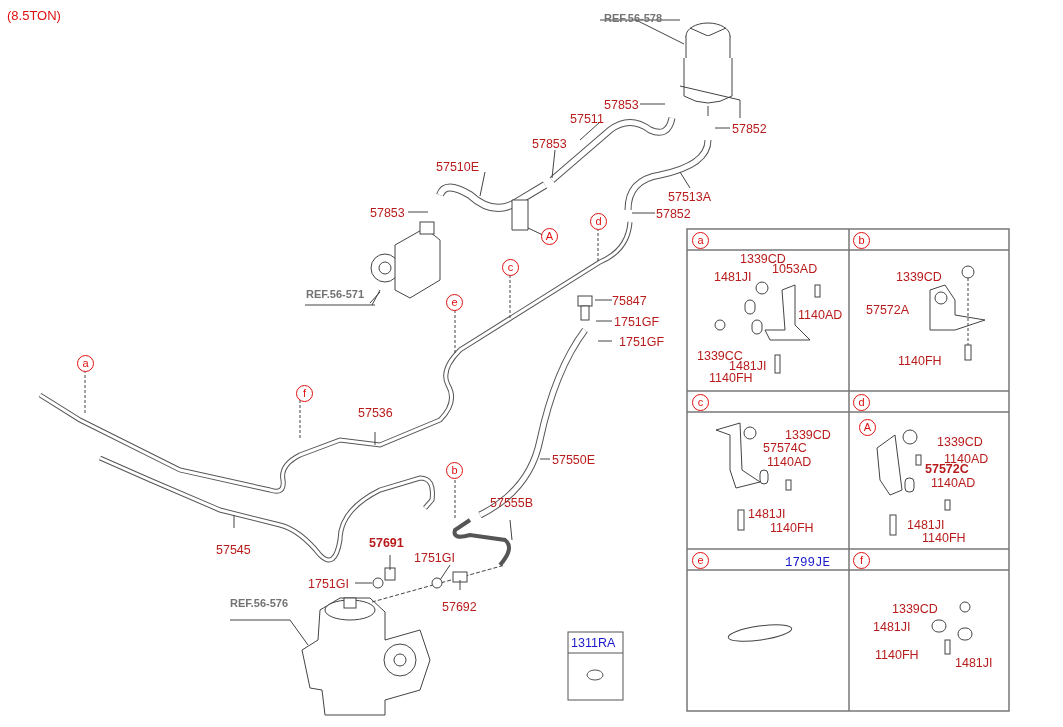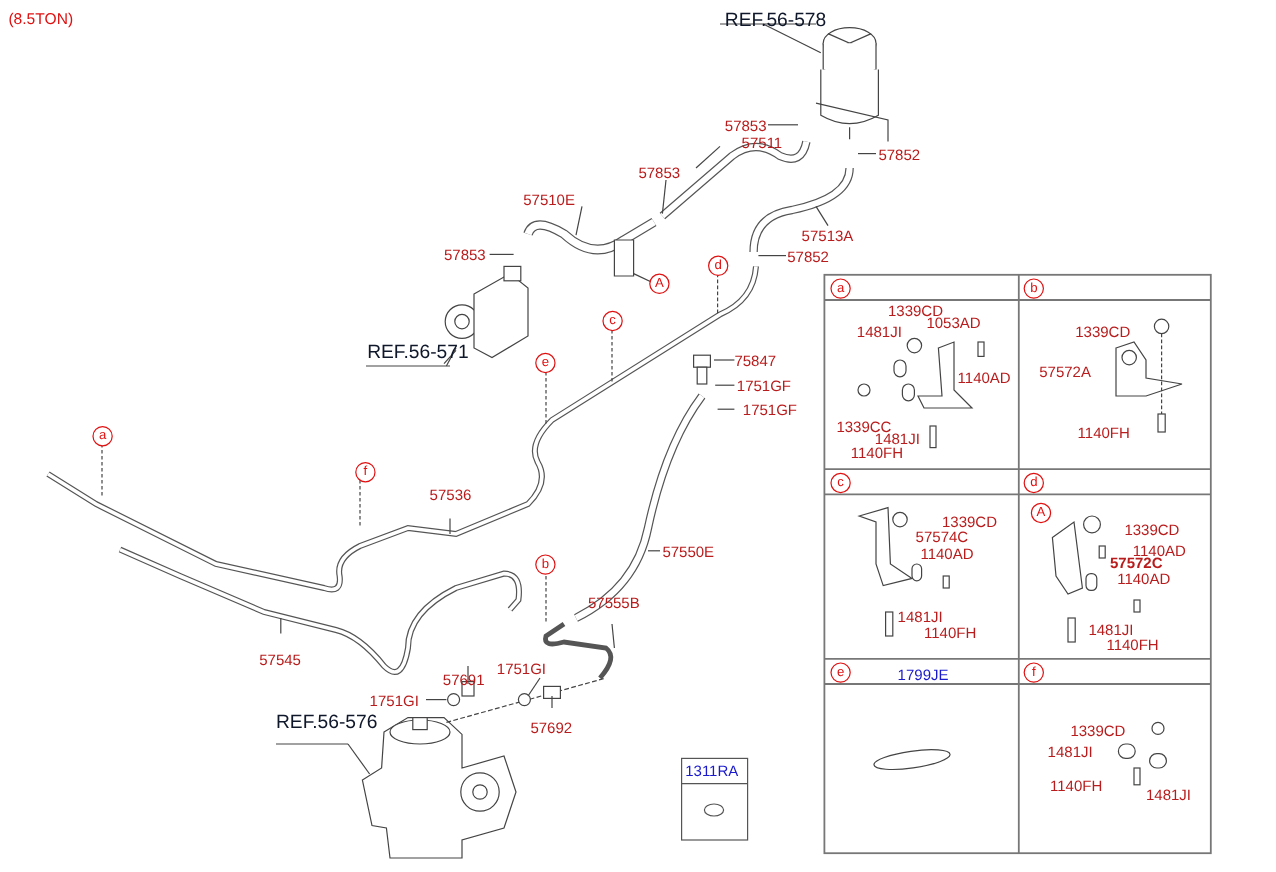--- a/index.html
+++ b/index.html
@@ -1,19 +1,19 @@
 <!DOCTYPE html>
 <html><head>
 <meta charset="utf-8">
 <style>
   html, body { margin:0; padding:0; background:#ffffff; }
   body { width:1063px; height:727px; position:relative; overflow:hidden; font-family:"Liberation Sans", sans-serif; }
   #canvas { position:absolute; left:0; top:0; width:1063px; height:727px; }
   .lbl { position:absolute; font-size:12.5px; color:#b91c1c; white-space:nowrap; line-height:14px; }
-  .ref { position:absolute; font-size:16px; color:#0f172a; font-weight:normal; white-space:nowrap; line-height:14px; }
+  .ref { position:absolute; font-size:11px; color:#737373; font-weight:bold; white-space:nowrap; line-height:14px; }
   .title { position:absolute; left:7px; top:8px; font-size:13px; color:#e01010; }
   .circ { position:absolute; width:15px; height:15px; border:1px solid #e01010; border-radius:50%; color:#e01010; font-size:11px; line-height:14px; text-align:center; background:#fff; }
   .tbl-title { position:absolute; font-size:12.5px; color:#1a1acc; line-height:14px; }
 </style>
 </head>
 <body>
 
 <svg id="canvas" viewBox="0 0 1063 727" xmlns="http://www.w3.org/2000/svg">
   <g fill="none" stroke="#444" stroke-width="1">
 
@@ -170,35 +170,35 @@
   </g>
 </svg>
 
 <div class="title">(8.5TON)</div>
 
 <div class="ref" style="left:604px;top:11px;">REF.56-578</div>
 <div class="ref" style="left:306px;top:287px;">REF.56-571</div>
 <div class="ref" style="left:230px;top:596px;text-align:right;">REF.56-576</div>
 
 <div class="lbl" style="left:604px;top:98px;">57853</div>
-<div class="lbl" style="left:570px;top:112px;margin-left:48px;">57511</div>
+<div class="lbl" style="left:570px;top:112px;">57511</div>
 <div class="lbl" style="left:532px;top:137px;">57853</div>
 <div class="lbl" style="left:732px;top:122px;">57852</div>
 <div class="lbl" style="left:436px;top:160px;">57510E</div>
 <div class="lbl" style="left:668px;top:190px;">57513A</div>
 <div class="lbl" style="left:370px;top:206px;">57853</div>
 <div class="lbl" style="left:656px;top:207px;">57852</div>
 <div class="lbl" style="left:612px;top:294px;">75847</div>
 <div class="lbl" style="left:614px;top:315px;">1751GF</div>
 <div class="lbl" style="left:619px;top:335px;">1751GF</div>
 <div class="lbl" style="left:358px;top:406px;">57536</div>
 <div class="lbl" style="left:552px;top:453px;">57550E</div>
 <div class="lbl" style="left:216px;top:543px;">57545</div>
 <div class="lbl" style="left:490px;top:496px;">57555B</div>
-<div class="lbl" style="left:369px;top:560px;">57691</div>
+<div class="lbl" style="left:369px;top:536px;font-weight:bold;">57691</div>
 <div class="lbl" style="left:414px;top:551px;">1751GI</div>
 <div class="lbl" style="left:308px;top:577px;">1751GI</div>
 <div class="lbl" style="left:442px;top:600px;">57692</div>
 
 <div class="circ" style="left:541px;top:228px;">A</div>
 <div class="circ" style="left:77px;top:355px;">a</div>
 <div class="circ" style="left:446px;top:462px;">b</div>
 <div class="circ" style="left:502px;top:259px;">c</div>
 <div class="circ" style="left:590px;top:213px;">d</div>
 <div class="circ" style="left:446px;top:294px;">e</div>
@@ -230,20 +230,20 @@
 <div class="lbl" style="left:770px;top:521px;">1140FH</div>
 
 <div class="circ" style="left:859px;top:419px;">A</div>
 <div class="lbl" style="left:937px;top:435px;">1339CD</div>
 <div class="lbl" style="left:944px;top:452px;">1140AD</div>
 <div class="lbl" style="left:925px;top:462px;font-weight:bold;">57572C</div>
 <div class="lbl" style="left:931px;top:476px;">1140AD</div>
 <div class="lbl" style="left:907px;top:518px;">1481JI</div>
 <div class="lbl" style="left:922px;top:531px;">1140FH</div>
 
-<div class="tbl-title" style="left:748px;top:556px;">1799JE</div>
+<div class="tbl-title" style="left:785px;top:556px;font-family:Liberation Mono, monospace;">1799JE</div>
 
 <div class="lbl" style="left:892px;top:602px;">1339CD</div>
 <div class="lbl" style="left:873px;top:620px;">1481JI</div>
 <div class="lbl" style="left:875px;top:648px;">1140FH</div>
 <div class="lbl" style="left:955px;top:656px;">1481JI</div>
 
 <div class="tbl-title" style="left:571px;top:636px;">1311RA</div>
 
 </body></html>

